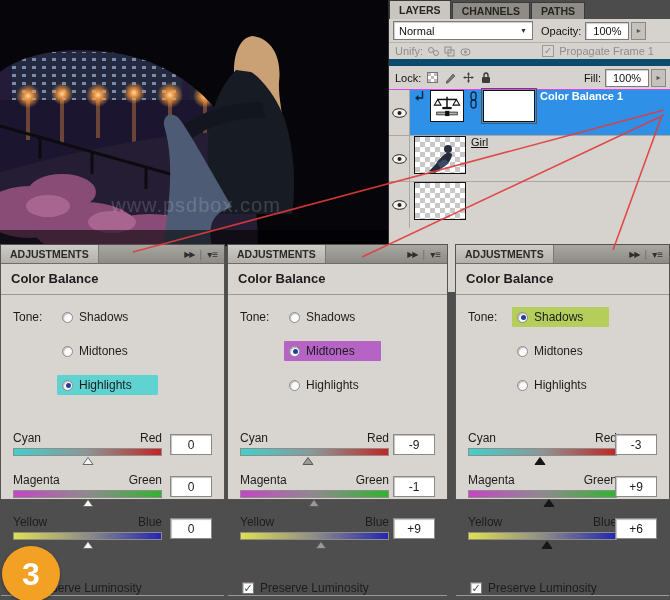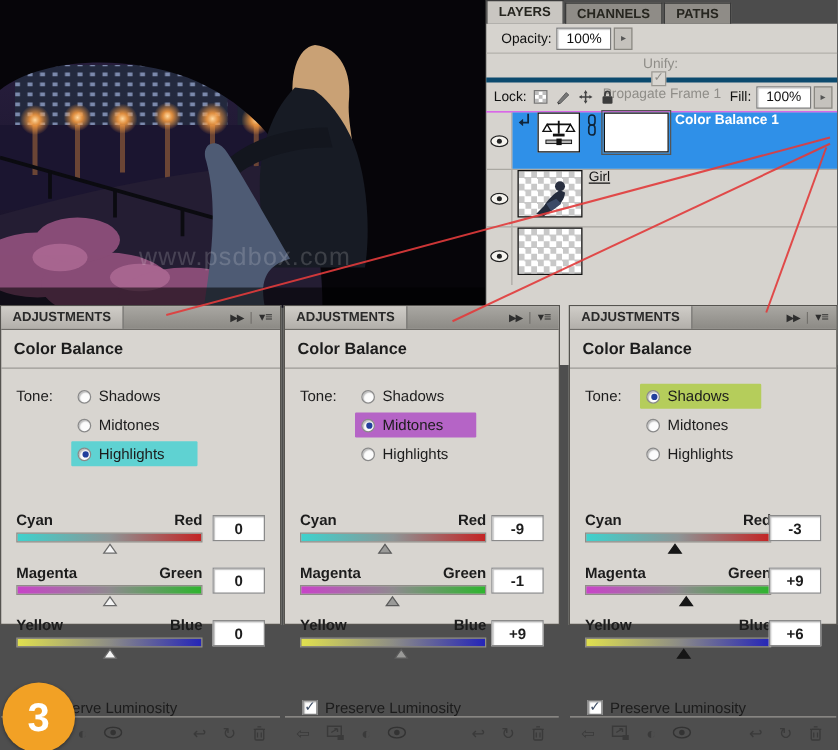--- a/index.html
+++ b/index.html
@@ -21,21 +21,21 @@
   .row{display:flex;align-items:center;padding:2px 4px;}
   .modeRow{height:24px;border-bottom:1px solid #b3b1ab;}
   .select{width:140px;height:19px;background:#fff;border:1px solid #7a7a7a;box-shadow:inset 1px 1px 1px rgba(0,0,0,.2);
           display:flex;align-items:center;padding:0 5px;justify-content:space-between;font-size:11px;}
   .numBox{width:44px;height:18px;background:#fff;border:1px solid #7a7a7a;box-shadow:inset 1px 1px 1px rgba(0,0,0,.2);
           display:flex;align-items:center;justify-content:center;font-size:11px;}
   .spinBtn{width:15px;height:18px;background:#c5c2bd;border:1px solid #8a8882;display:flex;align-items:center;
            justify-content:center;font-size:8px;color:#555;margin-left:2px;}
   .lbl{margin:0 4px 0 2px;text-align:center;}
   .grayed{color:#8f8d88;}
-  .unifyRow{height:23px;border-bottom:4px solid #0c4a6e;color:#8f8d88;flex-direction:column;}
+  .unifyRow{height:23px;border-bottom:7px solid #0c4a6e;color:#8f8d88;}
   .miniIcon{width:13px;height:13px;margin-right:3px;opacity:.55;}
   .lockRow{height:24px;border-bottom:1px solid #d946ef;}
   .lockIcon{width:14px;height:14px;margin-right:4px;display:flex;align-items:center;justify-content:center;}
   .checkerSq{width:11px;height:11px;border:1px solid #777;
              background:repeating-conic-gradient(#fff 0% 25%, #bdbdbd 0% 50%) 0 0/6px 6px;}
   .gcheck{width:12px;height:12px;background:#d9d6d1;border:1px solid #9a9892;font-size:10px;line-height:10px;
           text-align:center;color:#8f8d88;margin-right:5px;}
   .layerRows{position:relative;}
   .layerRow{position:relative;height:46px;border-bottom:1px solid #aaa8a2;display:flex;align-items:center;}
   .eyeCol{width:21px;height:100%;border-right:1px solid #aaa8a2;display:flex;align-items:center;justify-content:center;flex:none;}
@@ -60,26 +60,26 @@
   .adjTab{background:linear-gradient(#d0cdc8,#b2afaa);display:flex;align-items:center;padding:0 9px;
           font-weight:bold;font-size:10.5px;color:#2a2a2a;border-right:1px solid #7a7875;}
   .hdrIcons{margin-left:auto;display:flex;align-items:center;gap:5px;padding-right:6px;color:#2e2e2e;}
   .ffIcon{font-size:8px;letter-spacing:-1px;}
   .menuIcon{font-size:10px;}
   .hdrSep{color:#6d6b67;font-size:10px;}
   .adjTitle{font-weight:bold;font-size:13px;padding:7px 0 6px 10px;flex:none;}
   .titleRule{height:1px;background:#9c9a95;margin:2px 0 0;flex:none;}
   .toneSection{position:relative;padding:12px 0 12px 12px;flex:none;}
   .toneLabel{position:absolute;left:12px;top:15px;}
-  .toneRows{margin-left:44px;display:flex;flex-direction:column;gap:3px;}
+  .toneRows{margin-left:44px;display:flex;flex-direction:column;gap:14px;}
   .toneRow{display:flex;align-items:center;height:20px;padding:0 26px 0 5px;width:fit-content;border-radius:1px;}
   .radio{width:11px;height:11px;border-radius:50%;background:#fcfcfc;border:1px solid #8a8a8a;
          box-shadow:inset 1px 1px 1px rgba(0,0,0,.25);margin-right:6px;flex:none;position:relative;}
   .radio.on::after{content:"";position:absolute;left:2.5px;top:2.5px;width:5px;height:5px;border-radius:50%;background:#223f9c;}
-  .sliders{padding:24px 12px 0;flex:none;font-weight:bold;}
+  .sliders{padding:24px 12px 0;flex:none;}
   .sliderGroup{position:relative;height:42px;}
   .sliderLabels{display:flex;justify-content:space-between;width:149px;}
   .sliderBar{position:relative;width:149px;height:8px;margin-top:3px;border:1px solid #8f8d88;}
   .barCR{background:linear-gradient(to right,#3ed2cd,#8d9596 50%,#c42424);}
   .barMG{background:linear-gradient(to right,#c943c9,#8f8a8f 50%,#2eb52e);}
   .barYB{background:linear-gradient(to right,#e0e04e,#8d8d86 50%,#2525b8);}
   .thumb{position:absolute;top:8px;transform:translateX(-50%);overflow:visible;}
   .tWhite{fill:#f4f4f4;stroke:#6a6a6a;stroke-width:1;}
   .tGray{fill:#9a9a98;stroke:#5a5a5a;stroke-width:1;}
   .tBlack{fill:#161616;stroke:#161616;stroke-width:1;}
@@ -173,20 +173,24 @@
   </div>
 
   <div class="layers">
     <div class="tabsbar">
       <div class="tab active">LAYERS</div>
       <div class="tab">CHANNELS</div>
       <div class="tab">PATHS</div>
     </div>
 
     <div class="row modeRow">
+      <div class="select">
+        <span>Normal</span>
+        <span style="font-size:7px;color:#333">▼</span>
+      </div>
       <span class="lbl" style="margin-left:8px">Opacity:</span>
       <div class="numBox">100%</div>
       <div class="spinBtn">▸</div>
     </div>
 
     <div class="row unifyRow">
       <span class="lbl">Unify:</span>
       <svg class="miniIcon" viewBox="0 0 13 13">
         <circle cx="4" cy="5" r="2.5" fill="none" stroke="#555"></circle>
           <circle cx="9" cy="8" r="2.5" fill="none" stroke="#555"></circle>

